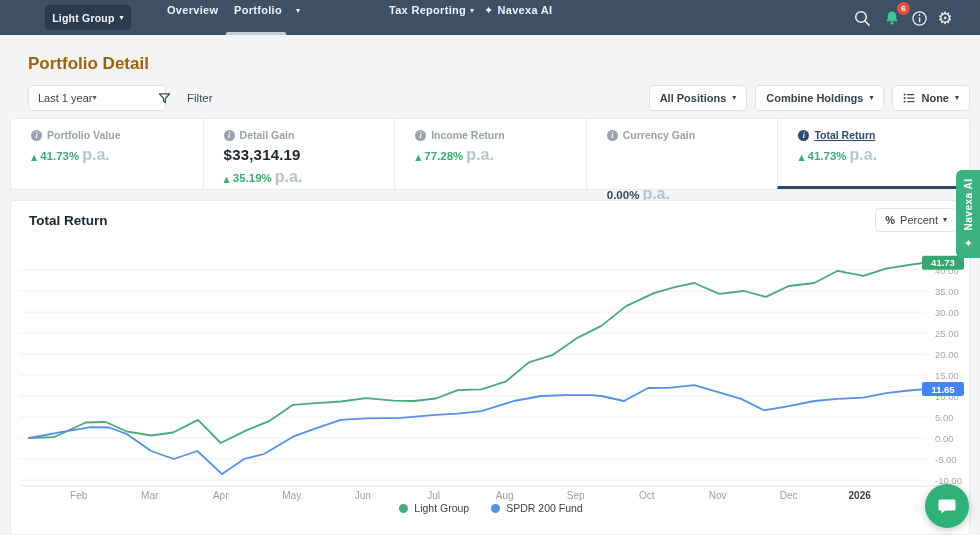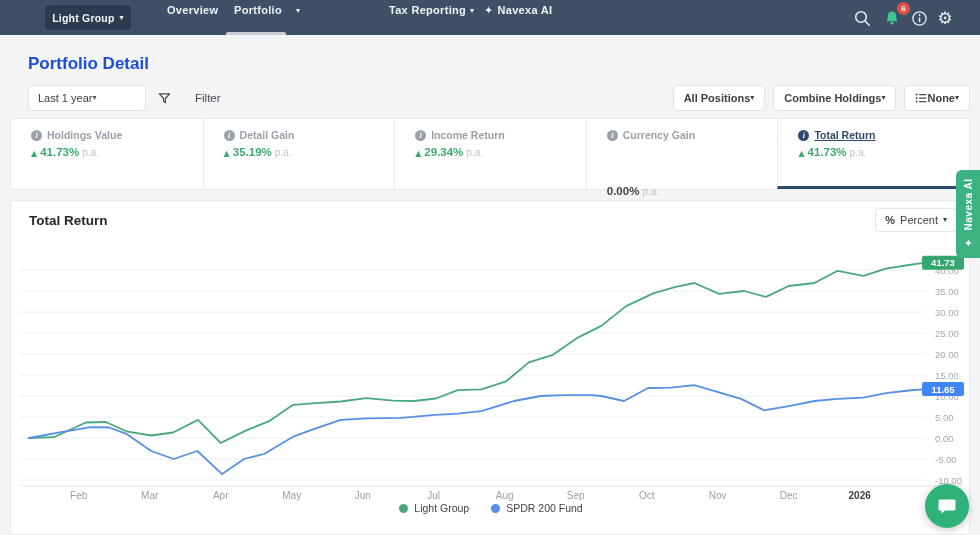--- a/index.html
+++ b/index.html
@@ -29,50 +29,50 @@
   .sparkle { font-family:"DejaVu Sans", sans-serif; font-size:11px; }
   .nav-icon { position:absolute; top:5px; width:26px; height:26px; display:flex; align-items:center; justify-content:center; cursor:pointer; }
   .badge {
     position:absolute; top:-3px; right:-5px; width:13px; height:13px; border-radius:50%;
     background:#e25049; color:#fff; font-size:8px; font-weight:700;
     display:flex; align-items:center; justify-content:center;
   }
   .gear-glyph { font-family:"DejaVu Sans", sans-serif; font-size:17px; color:#e8edf2; line-height:1; }
 
   
-  .page-title { position:absolute; left:28px; top:54px; font-size:17px; font-weight:700; color:#1d4ed8; }
+  .page-title { position:absolute; left:28px; top:54px; font-size:17px; font-weight:700; color:#a16207; }
   .select-box, .btn-white {
     position:absolute; height:26px; background:#fff; border:1px solid #e0e3e8; border-radius:4px;
     font-size:11px; color:#3c4247; display:flex; align-items:center; cursor:pointer;
   }
-  .daterange { left:28px; top:85px; width:118px; padding:0 9px; }
+  .daterange { left:28px; top:85px; width:138px; padding:0 9px; }
   .filter-btn {
-    position:absolute; left:158px; top:85px; height:26px; display:flex; align-items:center; gap:24px;
+    position:absolute; left:158px; top:85px; height:26px; display:flex; align-items:center; gap:16px;
     background:transparent; border:none; font-size:11.5px; color:#43484d; cursor:pointer; font-family:inherit;
   }
   .right-filters { position:absolute; right:10px; top:85px; display:flex; gap:8px; }
-  .right-filters .btn-white { position:relative; padding:0 10px; gap:0; font-weight:600; color:#3c4247; }
+  .right-filters .btn-white { position:relative; padding:0 10px; gap:6px; font-weight:600; color:#3c4247; }
 
   
   .stats-panel {
     position:absolute; left:10px; top:118px; width:960px; height:72px;
     background:#fff; border:1px solid #e9ebee; border-radius:3px; display:flex;
   }
   .stat-card { width:20%; height:100%; padding:10px 0 0 20px; cursor:pointer; position:relative; }
   .stat-card + .stat-card { border-left:1px solid #e9ebee; }
   .stat-label { font-size:10.5px; font-weight:600; color:#99a1ab; display:flex; align-items:center; gap:5px; }
   .info-dot {
     width:11px; height:11px; border-radius:50%; background:#9aa2ac; color:#fff;
     font-size:8px; font-weight:700; font-style:italic; display:inline-flex; align-items:center; justify-content:center;
     font-family:"Liberation Serif", serif;
   }
   .stat-value { margin-top:5px; font-size:15px; font-weight:700; color:#23282d; letter-spacing:.2px; }
   .stat-change { margin-top:5px; font-size:11.5px; font-weight:700; color:#3cab72; display:flex; align-items:baseline; gap:3px; }
   .stat-change .tri { font-family:"DejaVu Sans", sans-serif; font-size:8px; }
-  .stat-change .pa { font-size:10px; font-weight:400; color:#bcc2c9; }
+  .stat-change .pa { font-size:16px; font-weight:700; color:#bcc2c9; }
   .stat-card.neutral .stat-change { color:#3f454b;margin-top:44px; }
   .stat-card.active { border-bottom:3px solid #2f4a6e; }
   .stat-card.active .stat-label { color:#2f4a6e; font-weight:700; text-decoration:underline; }
   .stat-card.active .info-dot { background:#2f4a6e; }
 
   
   .chart-panel {
     position:absolute; left:10px; top:200px; width:960px; height:335px;
     background:#fff; border:1px solid #e9ebee; border-radius:3px;
   }
@@ -196,47 +196,48 @@
     </svg>
     <span>None</span>
     <span class="caret">▾</span>
   </div>
 </div>
 
 <div class="stats-panel">
   <div class="stat-card">
     <div class="stat-label">
         <span class="info-dot">i</span>
-        <span>Holdings Value</span>
+        <span>Portfolio Value</span>
       </div>
     <div class="stat-change">
         <span class="tri">▲</span>
         <span>41.73%</span>
         <span class="pa">p.a.</span>
       </div>
   </div>
   <div class="stat-card">
     <div class="stat-label">
         <span class="info-dot">i</span>
         <span>Detail Gain</span>
       </div>
+    <div class="stat-value">$33,314.19</div>
     <div class="stat-change">
         <span class="tri">▲</span>
         <span>35.19%</span>
         <span class="pa">p.a.</span>
       </div>
   </div>
   <div class="stat-card">
     <div class="stat-label">
         <span class="info-dot">i</span>
         <span>Income Return</span>
       </div>
     <div class="stat-change">
         <span class="tri">▲</span>
-        <span>29.34%</span>
+        <span>77.28%</span>
         <span class="pa">p.a.</span>
       </div>
   </div>
   <div class="stat-card neutral">
     <div class="stat-label">
         <span class="info-dot">i</span>
         <span>Currency Gain</span>
       </div>
     <div class="stat-change">
         <span>0.00%</span>

